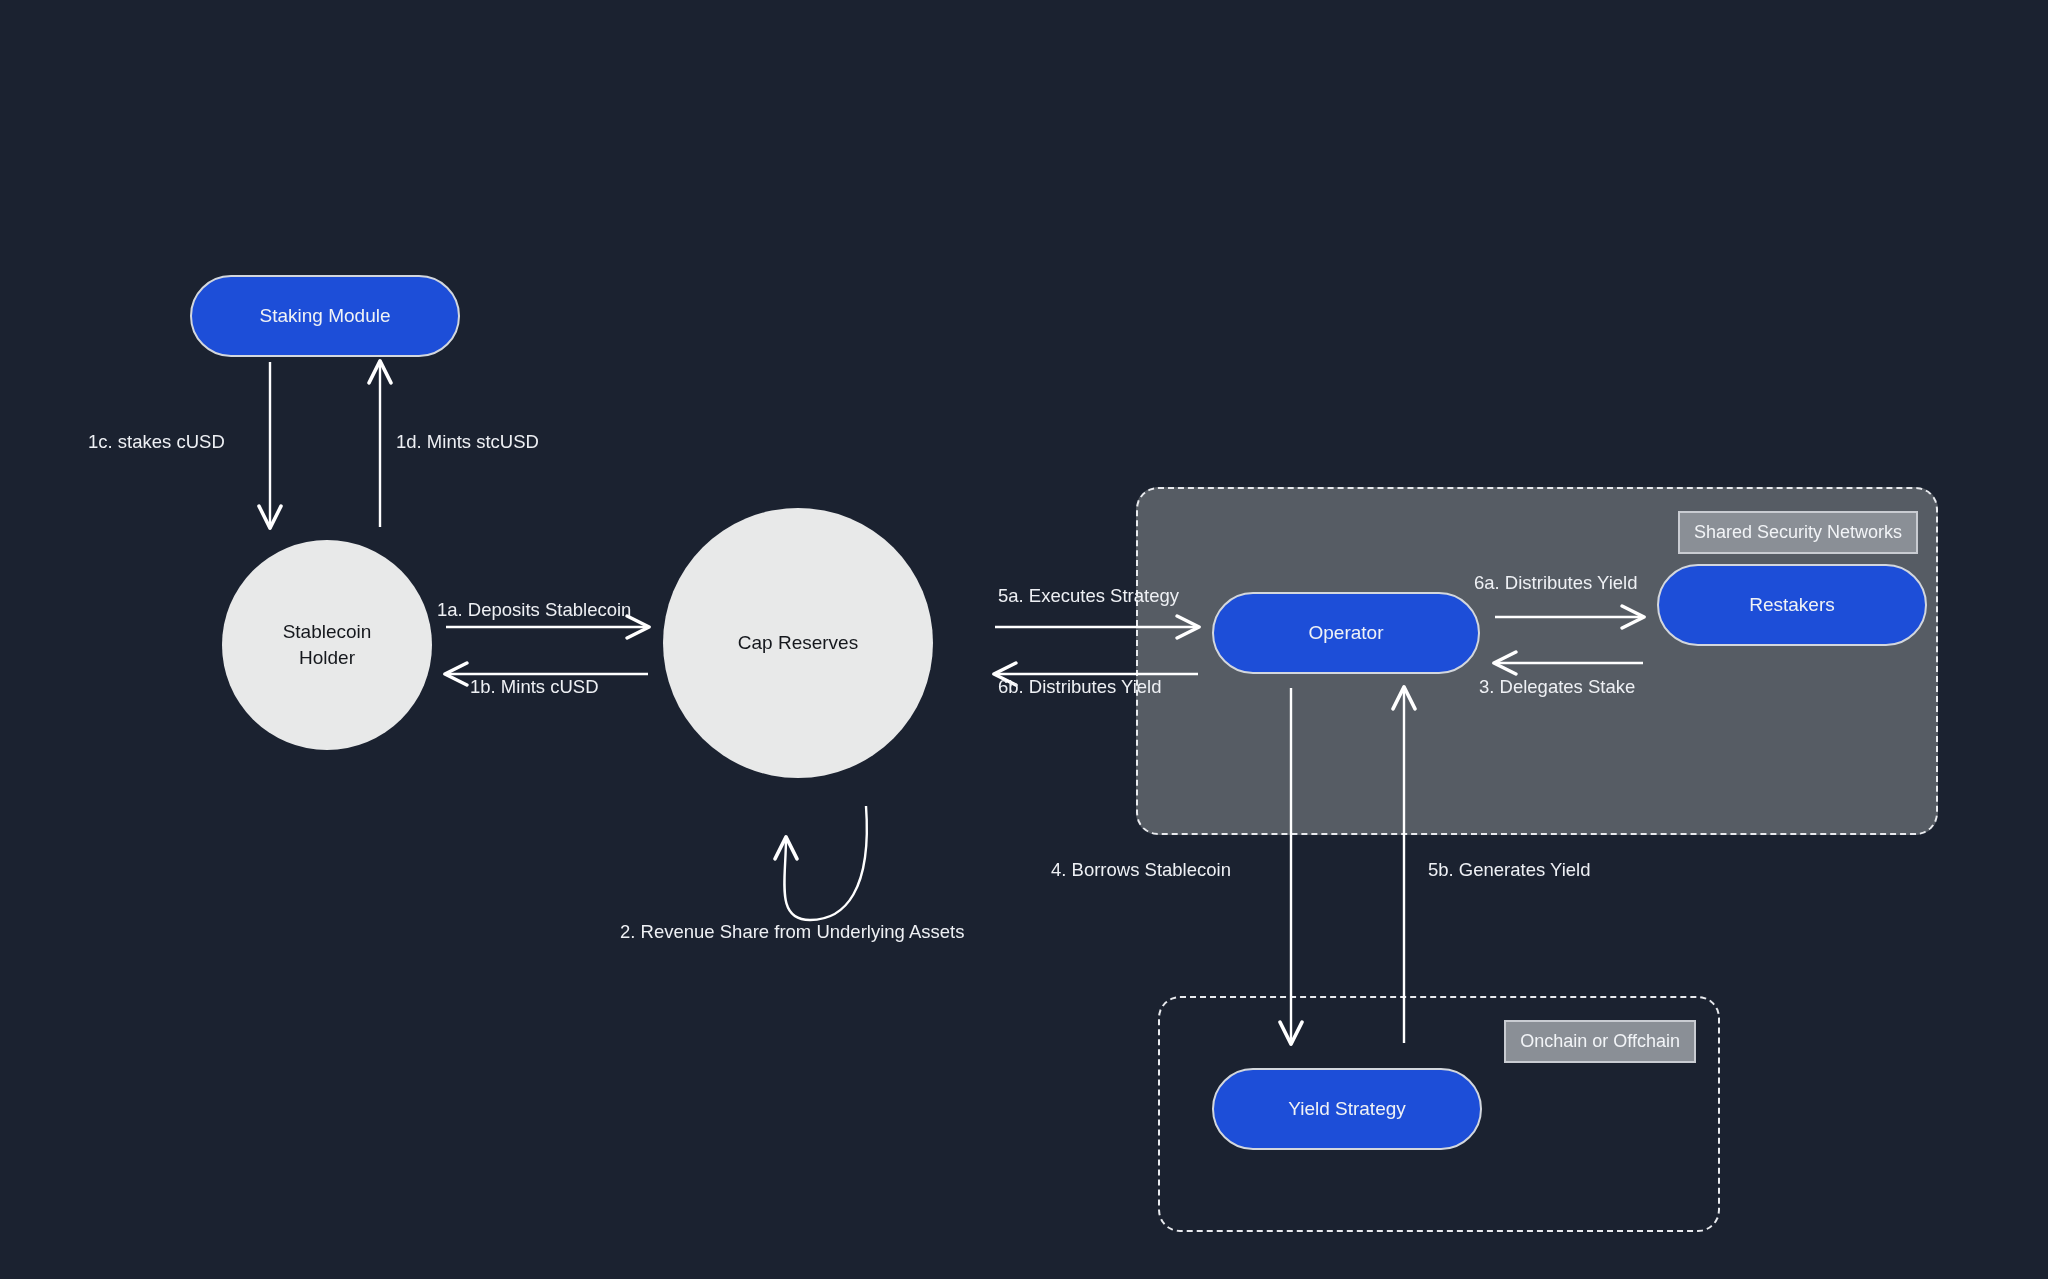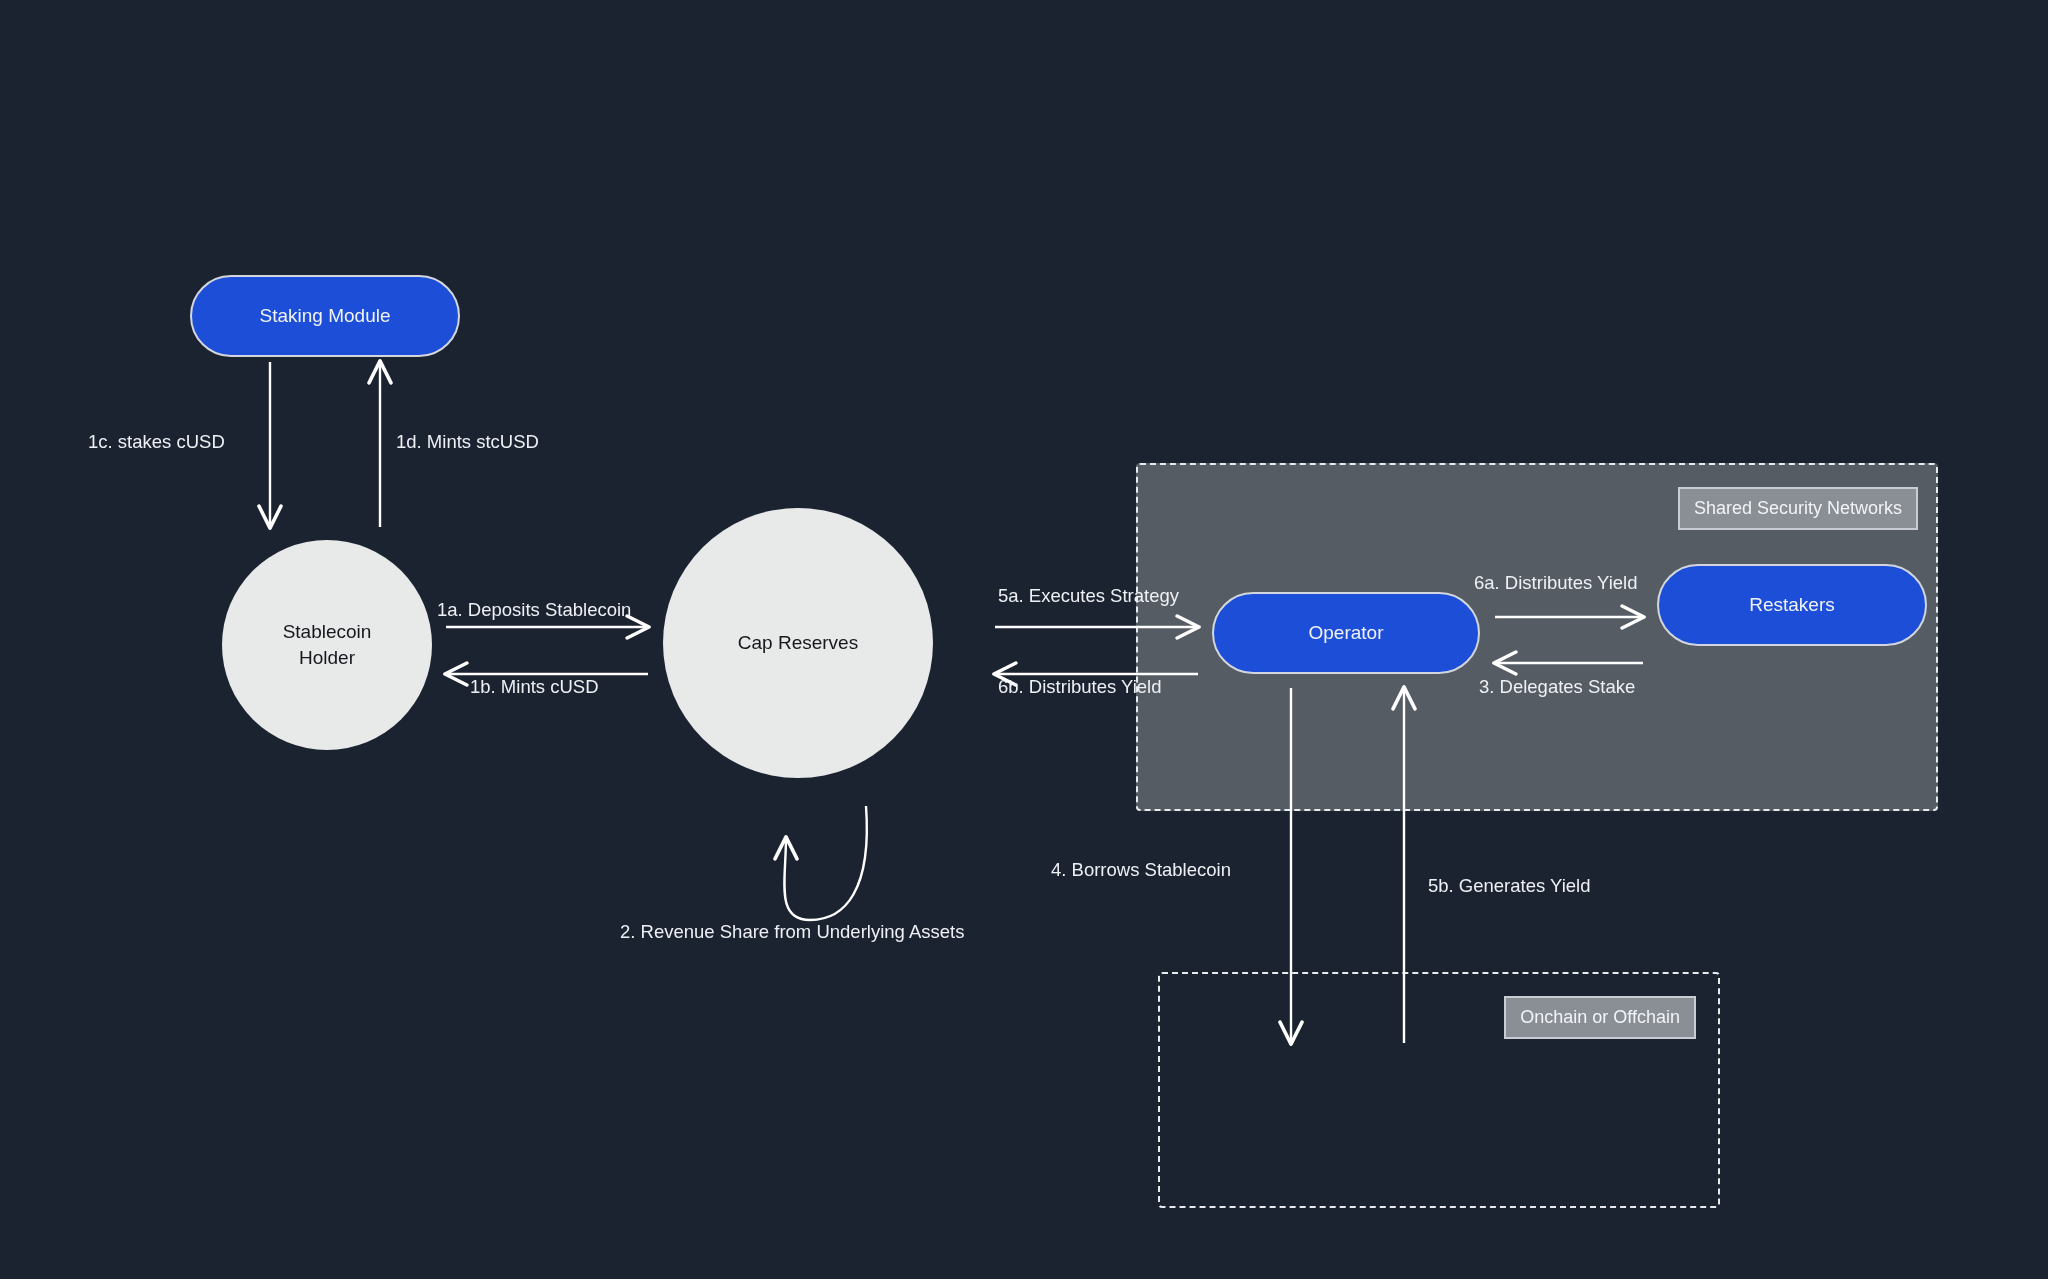--- a/index.html
+++ b/index.html
@@ -70,22 +70,23 @@
     font-size: 21px;
     font-weight: bold;
     color: #e9ecf2;
     letter-spacing: 0.6px;
   }
 
   
   .panel {
     position: absolute;
     border: 2px dashed #e8eaee;
-    border-radius: 4px;
+    border-radius: 22px;
     box-sizing: border-box;
+    margin-top: 24px;
   }
   #panel-shared {
     left: 1136px; top: 463px;
     width: 802px; height: 348px;
     background: #565c64;
   }
   #panel-chain {
     left: 1158px; top: 972px;
     width: 562px; height: 236px;
     background: transparent;
@@ -199,31 +200,34 @@
   <div class="edge-label" style="left:88px;  top:431px;">1c. stakes cUSD</div>
   <div class="edge-label" style="left:396px; top:431px;">1d. Mints stcUSD</div>
   <div class="edge-label" style="left:437px; top:572px;margin-top:27px;">1a. Deposits Stablecoin</div>
   <div class="edge-label" style="left:470px; top:676px;">1b. Mints cUSD</div>
   <div class="edge-label" style="left:620px; top:921px;">2. Revenue Share from Underlying Assets</div>
   <div class="edge-label" style="left:998px; top:585px;">5a. Executes Strategy</div>
   <div class="edge-label" style="left:998px; top:676px;">6b. Distributes Yield</div>
   <div class="edge-label" style="left:1474px;top:572px;">6a. Distributes Yield</div>
   <div class="edge-label" style="left:1479px;top:676px;">3. Delegates Stake</div>
   <div class="edge-label" style="left:1051px;top:859px;">4. Borrows Stablecoin</div>
-  <div class="edge-label" style="left:1428px;top:859px;margin-top:16px;">5b. Generates Yield</div>
+  <div class="edge-label" style="left:1428px;top:859px;">5b. Generates Yield</div>
 
   <div class="node pill" id="node-staking">
     <span>Staking Module</span>
   </div>
   <div class="node circle" id="node-holder">
     <span>Stablecoin<br>Holder</span>
   </div>
   <div class="node circle" id="node-reserves">
     <span>Cap Reserves</span>
   </div>
   <div class="node pill" id="node-operator">
     <span>Operator</span>
   </div>
   <div class="node pill" id="node-restakers">
     <span>Restakers</span>
   </div>
+  <div class="node pill" id="node-strategy">
+    <span>Yield Strategy</span>
+  </div>
 
 </div>
 
 </body></html>

